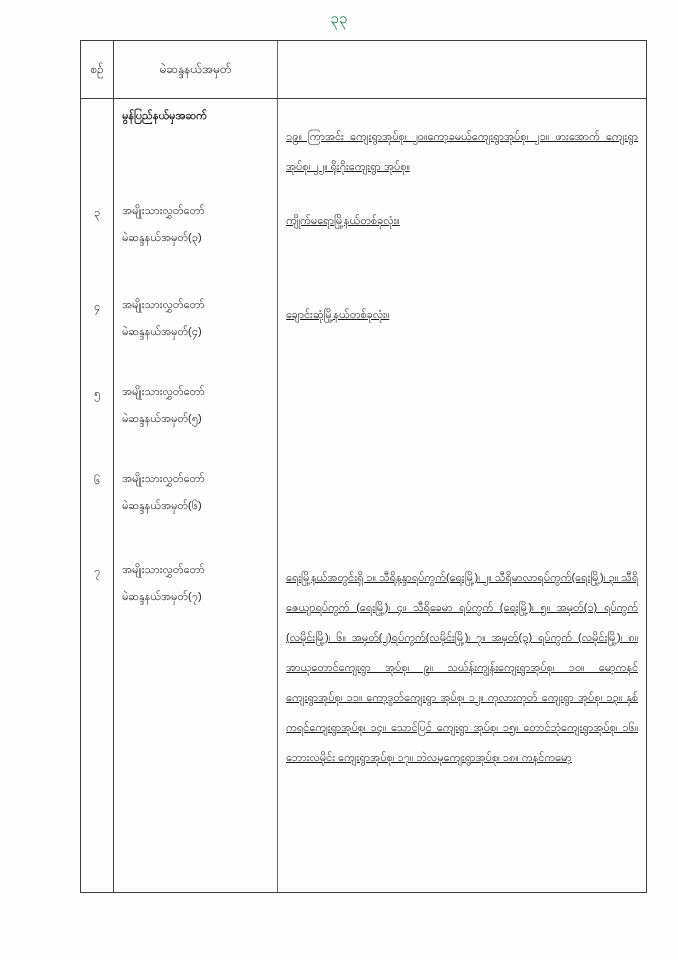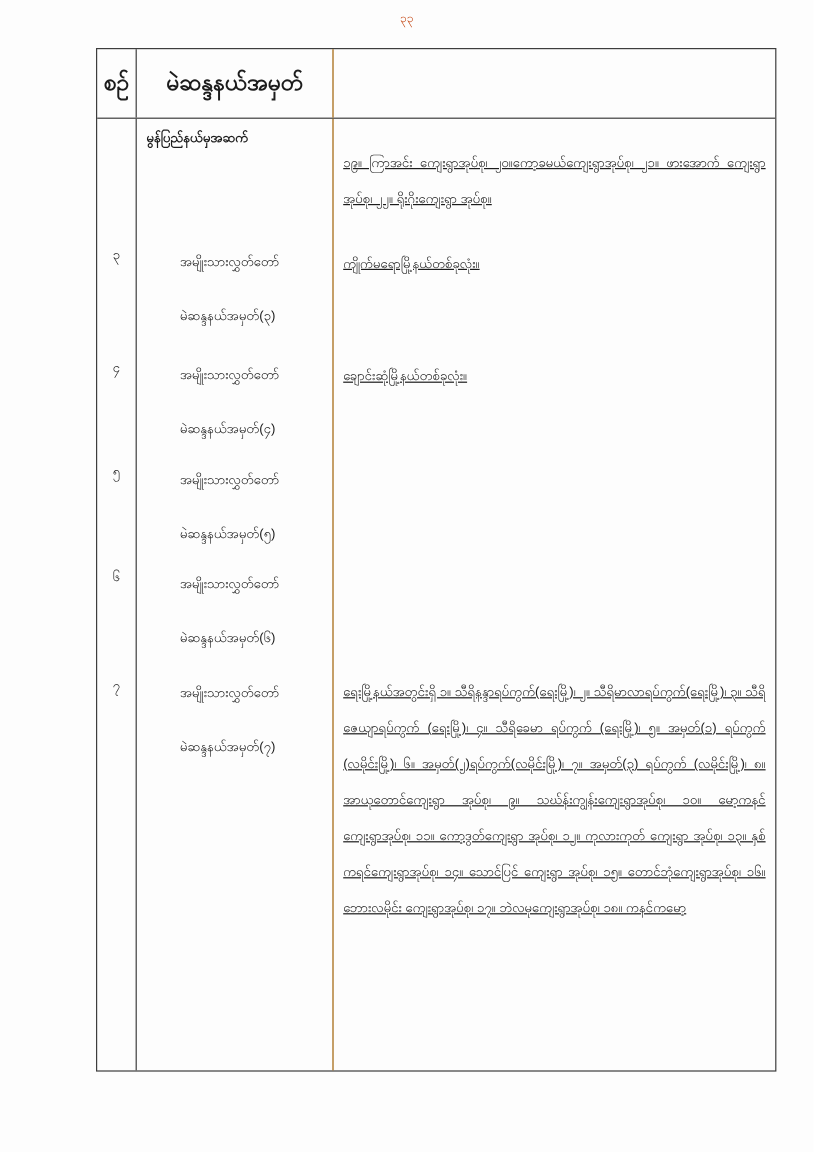--- a/index.html
+++ b/index.html
@@ -15,44 +15,44 @@
     background: #fdfdfd;
     color: #1c1c1c;
     overflow: hidden;
   }
   .page-number {
     position: absolute;
     top: 8px;
     left: 0;
     width: 100%;
     text-align: center;
-    font-size: 10px;
-    color: #c2410c;
+    font-size: 15px;
+    color: #15803d;
   }
   .table {
     position: absolute;
     left: 80px;
     top: 40px;
     width: 565px;
     height: 851px;
     border: 1px solid #3d3d3d;
     background: #fdfdfd;
   }
   .thead {
     display: flex;
     height: 57px;
     border-bottom: 1px solid #3d3d3d;
   }
   .th {
     display: flex;
     align-items: center;
     justify-content: center;
     text-align: left;
-    font-weight: bold;
-    font-size: 19px;
+    font-weight: normal;
+    font-size: 12px;
     padding: 2px 4px;
     box-sizing: border-box;
   }
   .c1 { width: 33px; border-right: 1px solid #3d3d3d; flex: none; }
   .c2 { width: 164px; border-right: 1px solid #a16207; flex: none; }
   .c3 { flex: 1; }
   .tbody {
     position: relative;
     display: flex;
     height: 793px;
@@ -70,23 +70,22 @@
   }
   .note {
     left: 8px;
     right: 4px;
     font-weight: bold;
     line-height: 24px;
   }
   .const {
     left: 8px;
     right: 4px;
-    line-height: 45px;
+    line-height: 27px;
     white-space: pre-line;
-    margin-left: 28px;
   }
   .para {
     left: 8px;
     right: 8px;
     line-height: 30px;
     text-align: justify;
     text-decoration: underline;
   }
 </style>
 </head>

